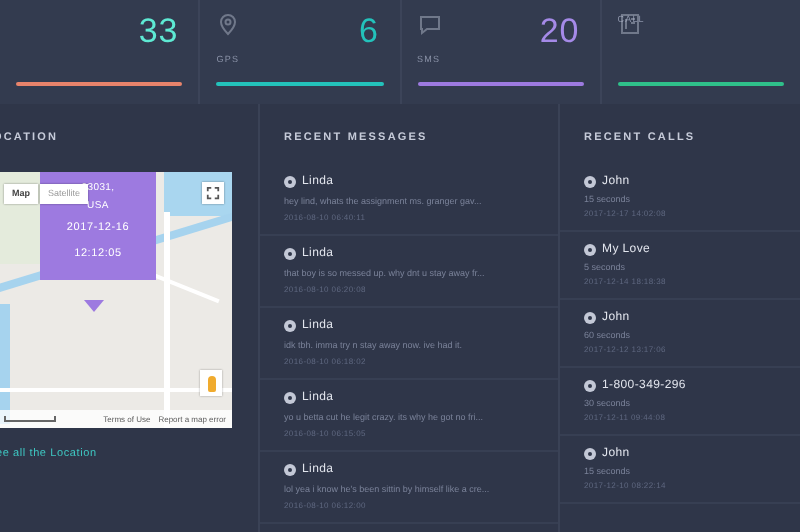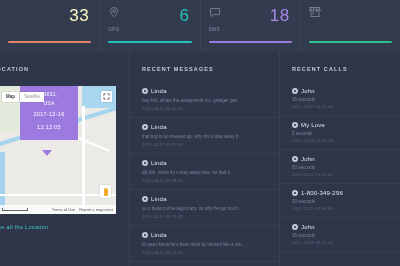--- a/index.html
+++ b/index.html
@@ -266,21 +266,21 @@
   }
 </style>
 </head>
 <body>
 
 <div id="app">
 
   <div class="stats-bar">
 
     <div class="stat-card">
-      <div class="stat-value" style="color:#fef9c3">33</div>
+      <div class="stat-value" style="color:#5eead4">33</div>
       <div class="stat-label"></div>
       <div class="stat-rule" style="background:#e8836b"></div>
     </div>
 
     <div class="stat-card">
       <span class="stat-icon">
         <svg viewBox="0 0 24 24" fill="none" stroke="#aeb5c6" stroke-width="2">
           <path d="M12 22s7-7.2 7-12A7 7 0 1 0 5 10c0 4.8 7 12 7 12z"></path>
           <circle cx="12" cy="10" r="2.5"></circle>
         </svg>
@@ -289,21 +289,21 @@
       <div class="stat-label">GPS</div>
       <div class="stat-rule" style="background:#23c2bb"></div>
     </div>
 
     <div class="stat-card">
       <span class="stat-icon">
         <svg viewBox="0 0 24 24" fill="none" stroke="#aeb5c6" stroke-width="2">
           <path d="M3 5h18v12H9l-5 4v-4H3z"></path>
         </svg>
       </span>
-      <div class="stat-value" style="color:#a58ae8">18</div>
+      <div class="stat-value" style="color:#a58ae8">20</div>
       <div class="stat-label">SMS</div>
       <div class="stat-rule" style="background:#9d7ae0"></div>
     </div>
 
     <div class="stat-card">
       <span class="stat-icon">
         <svg viewBox="0 0 24 24" fill="none" stroke="#aeb5c6" stroke-width="2">
           <rect x="4" y="3" width="16" height="18"></rect>
           <path d="M8 7v10M13 7h4M13 11h4"></path>
         </svg>

